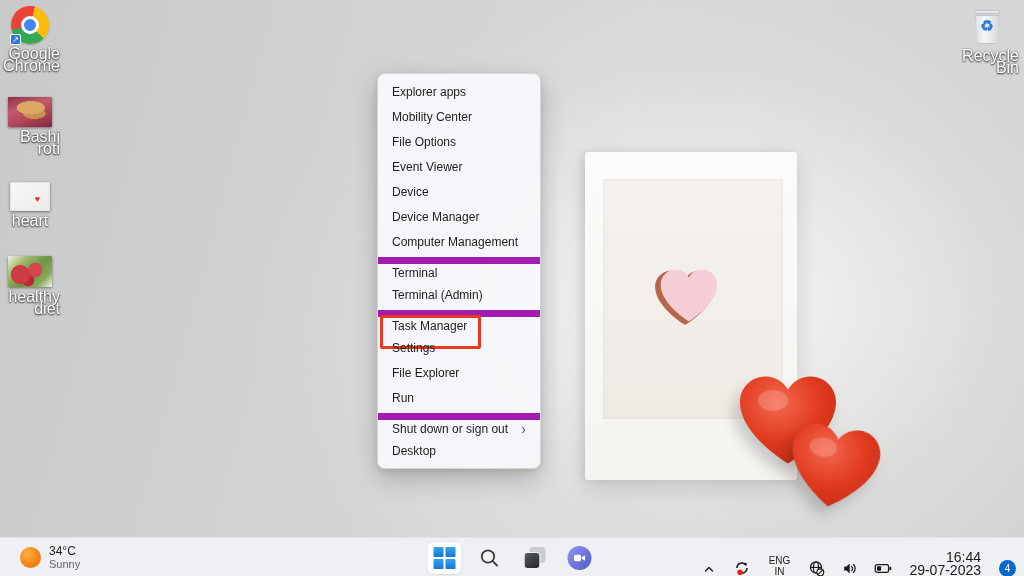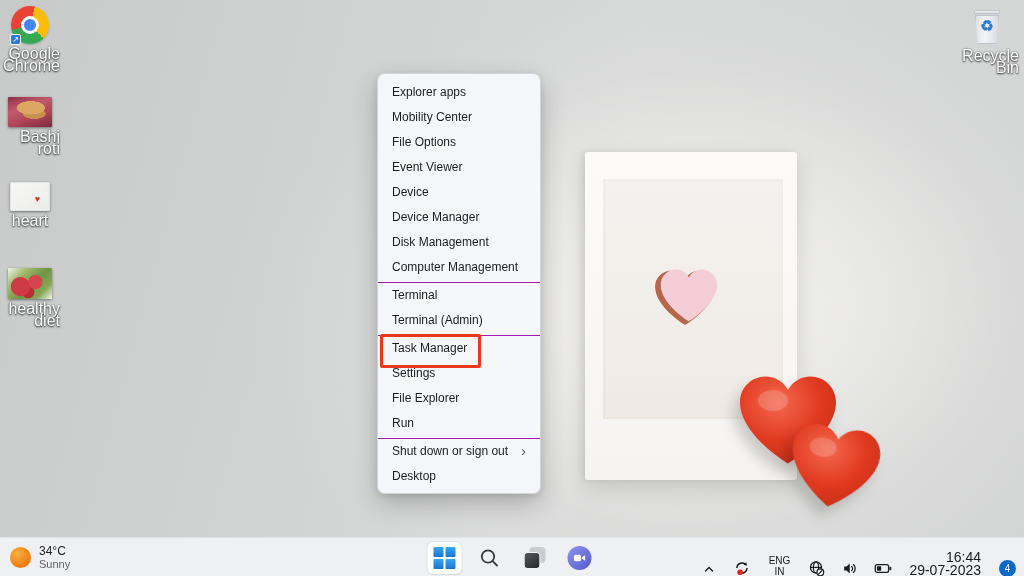--- a/index.html
+++ b/index.html
@@ -66,30 +66,30 @@
   .bin-glyph{ position:absolute; left:0; top:9px; width:34px; text-align:center; font-size:15px;
     color:#2b7cd3; font-weight:bold; }
 
   
   .winx{ position:absolute; left:377px; top:73px; width:164px; padding:5px 0;
     background:rgba(245,247,250,.97); border:1px solid rgba(0,0,0,.13); border-radius:8px;
     box-shadow:0 10px 26px rgba(0,0,0,.22), 0 2px 6px rgba(0,0,0,.10);
     font-size:12px; color:#1d1d1d; }
   .menu-item{ height:25px; display:flex; align-items:center; padding:0 14px; position:relative; }
   .menu-item .mi-label{ flex:1; white-space:nowrap; }
-  .menu-item.sep-before{ border-top:1px solid #a21caf; margin-top:3px; }
+  .menu-item.sep-before{ border-top:7px solid #a21caf; margin-top:3px; }
   .menu-item .chevron{ font-size:14px; color:#555; opacity:0; line-height:1; }
   .menu-item .chevron.visible{ opacity:1; }
   .menu-item.highlighted::after{ content:""; position:absolute; left:2px; top:-2px; width:95px;
     height:28px; border:3px solid #e8391f; border-radius:2px; pointer-events:none; }
 
   
   .taskbar{ position:absolute; left:0; right:0; top:537px; height:39px; background:#eef0f3;
     border-top:1px solid rgba(0,0,0,.05); }
-  .weather{ position:absolute; left:10px; top:0; height:39px; display:flex; align-items:center; gap:8px; }
+  .weather{ position:absolute; left:20px; top:0; height:39px; display:flex; align-items:center; gap:8px; }
   .sun{ width:21px; height:21px; border-radius:50%;
     background:radial-gradient(circle at 35% 32%,#fbb03f,#f2760d 75%); }
   .weather-text{ font-size:12px; line-height:13px; color:#1f1f1f; }
   .weather-cond{ font-size:11px; color:#5f6368; }
 
   .tb-center{ position:absolute; left:50%; top:0; height:39px; transform:translateX(-50%);
     display:flex; align-items:center; gap:11px; }
   .tb-btn{ width:34px; height:32px; display:flex; align-items:center; justify-content:center;
     border-radius:6px; }
   .tb-btn.active{ background:rgba(253,254,255,.95); box-shadow:0 0 0 1px rgba(0,0,0,.04), 0 1px 2px rgba(0,0,0,.06); }
@@ -158,21 +158,21 @@
     <div class="desk-label">Bashi roti</div>
   </div>
 
   <div class="desk-icon" style="top:182px;">
     <div class="thumb thumb-heart">
       <span class="mini-heart">♥</span>
     </div>
     <div class="desk-label">heart</div>
   </div>
 
-  <div class="desk-icon" style="top:268px;">
+  <div class="desk-icon" style="top:256px;">
     <div class="thumb thumb-diet"></div>
     <div class="desk-label">healthy diet</div>
   </div>
 
   <div class="recycle">
     <div class="bin">
       <div class="bin-lid"></div>
       <div class="bin-body"></div>
       <div class="bin-glyph">♻</div>
     </div>
@@ -205,24 +205,20 @@
         <span class="mi-label">Device</span>
         <span class="chevron"></span>
       </div>
 
       <div class="menu-item">
         <span class="mi-label">Device Manager</span>
         <span class="chevron"></span>
       </div>
 
 
-      <div class="menu-item">
-        <span class="mi-label">Disk Management</span>
-        <span class="chevron"></span>
-      </div>
 
       <div class="menu-item">
         <span class="mi-label">Computer Management</span>
         <span class="chevron"></span>
       </div>
 
       <div class="menu-item sep-before">
         <span class="mi-label">Terminal</span>
         <span class="chevron"></span>
       </div>

